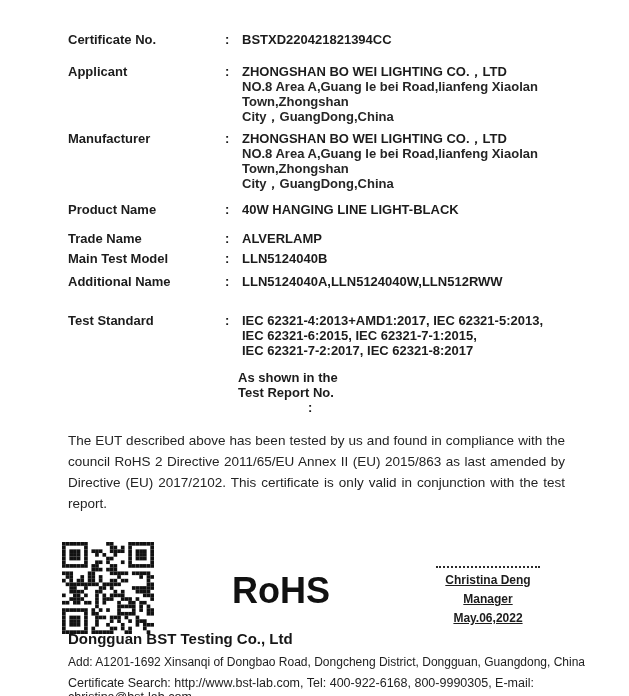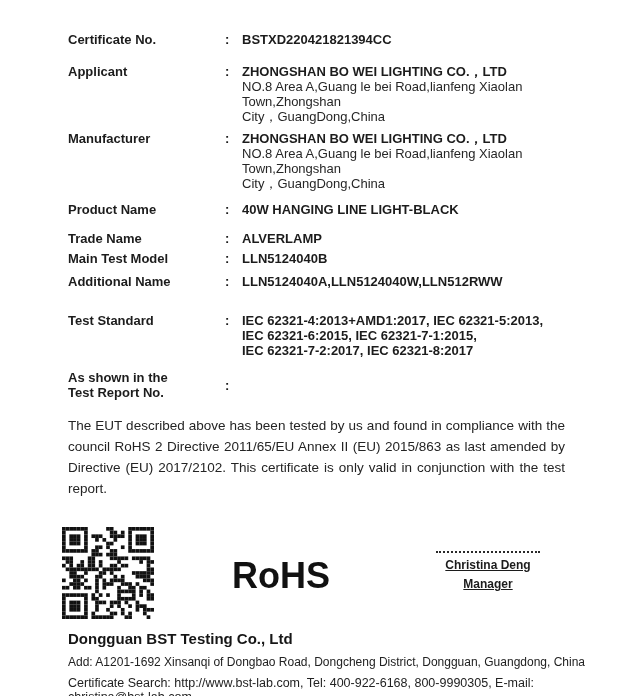--- a/index.html
+++ b/index.html
@@ -19,26 +19,26 @@
     font-size:36px;
     letter-spacing:0.5px;
     color:#1b1b8a;
   }
   .rows{
     margin:27px 0 0 68px;
     width:497px;
     font-size:13px;
   }
   .row{display:flex;align-items:flex-start;margin-top:32px;}
-  .row.vcenter{align-items:center;}
+  .row.vcenter{align-items:center;flex-direction:column;}
   .lbl{width:157px;font-weight:700;line-height:15px;flex:none;}
   .colon{width:17px;font-weight:700;line-height:15px;flex:none;}
   .val{flex:1;line-height:15px;}
   .b{font-weight:700;}
-  .reg{font-weight:400;color:#262626;}
+  .reg{font-weight:700;color:#262626;}
   .mt17{margin-top:17px;} .mt7{margin-top:7px;} .mt11{margin-top:11px;}
   .mt14{margin-top:14px;} .mt5{margin-top:5px;} .mt8{margin-top:8px;}
   .mt16{margin-top:24px;} .mt12{margin-top:12px;}
   .statement{
     margin:15px 0 0 68px;
     width:497px;
     text-align:justify;
     font-size:13.5px;
     line-height:21px;
     color:#242424;
@@ -476,20 +476,21 @@
           <rect x="23" y="24" width="1" height="1"></rect>
         </g>
       </svg>
     <div class="rohs-wrap">
       <span class="rohs">RoHS</span>
     </div>
     <div class="sig">
       <div class="sig-line"></div>
       <div class="s-row">Christina Deng</div>
       <div class="s-row">Manager</div>
+      <div class="s-row">May.06,2022</div>
     </div>
   </div>
 
   <div class="footer">
     <div class="f-company">Dongguan BST Testing Co., Ltd</div>
     <div class="f-address">Add: A1201-1692 Xinsanqi of Dongbao Road, Dongcheng District, Dongguan, Guangdong, China</div>
     <div class="f-search">Certificate Search: http://www.bst-lab.com, Tel: 400-922-6168, 800-9990305, E-mail: christina@bst-lab.com</div>
   </div>
 
 </div>

